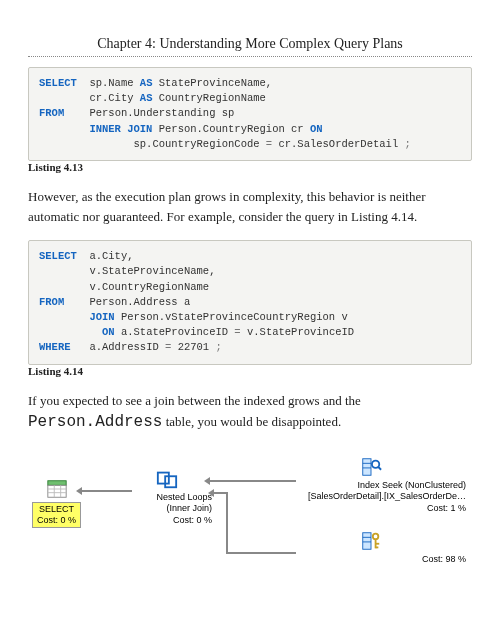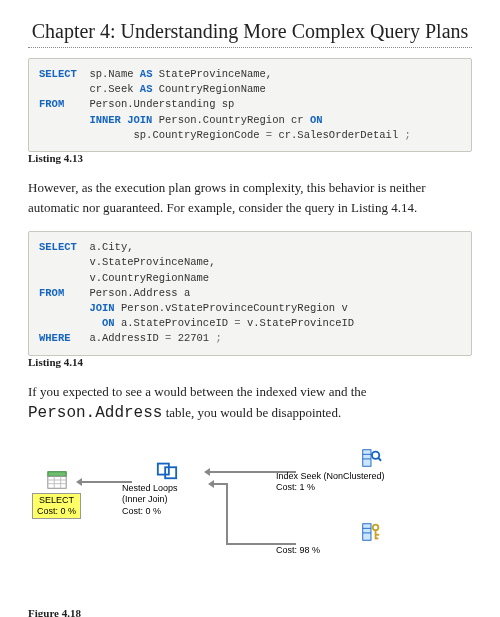--- a/index.html
+++ b/index.html
@@ -6,22 +6,22 @@
     margin: 0;
     padding: 20px 28px;
     font-family: Georgia, 'Times New Roman', serif;
     font-size: 13px;
     color: #222;
     background: #fff;
     width: 444px;
   }
   .chapter-title {
     text-align: center;
-    font-size: 20px;
-    margin: 0 0 4px 0;
+    font-size: 14px;
+    margin: 16px 0 4px 0;
     font-weight: normal;
   }
   .dotted-rule {
     border: none;
     border-top: 1px dotted #888;
     margin: 0 0 10px 0;
   }
   .code-block {
     background: #f4f4f2;
     border: 1px solid #c8c8c0;
@@ -60,21 +60,21 @@
     position: relative;
     width: 440px;
     height: 160px;
     font-family: Tahoma, Arial, sans-serif;
     font-size: 9px;
     color: #000;
     margin: 6px 0 0 0;
   }
   .node {
     position: absolute;
-    text-align: left;
+    text-align: right;
     line-height: 1.25;
   }
   .icon {
     width: 22px;
     height: 22px;
     display: block;
     margin: 0 auto 2px auto;
   }
   .select-box {
     position: absolute;
@@ -104,39 +104,39 @@
     border-right: 6px solid #888;
   }
 </style>
 </head>
 <body>
 
 <div class="chapter-title">Chapter 4: Understanding More Complex Query Plans</div>
 <hr class="dotted-rule">
 
 <div class="code-block"><span class="kw">SELECT</span><span>  sp.Name </span><span class="kw">AS</span><span> StateProvinceName,</span>
-<span>        cr.Seek </span><span class="kw">AS</span><span> CountryRegionName</span>
+<span>        cr.City </span><span class="kw">AS</span><span> CountryRegionName</span>
 <span class="kw">FROM</span><span>    Person.Understanding sp</span>
 <span class="kw">        INNER JOIN</span><span> Person.CountryRegion cr </span><span class="kw">ON</span>
 <span>               sp.CountryRegionCode </span><span class="gray">=</span><span> cr.SalesOrderDetail </span><span class="gray">;</span></div>
 <div class="listing-label">Listing 4.13</div>
 
 <p class="body-text">However, as the execution plan grows in complexity, this behavior is neither automatic nor guaranteed. For example, consider the query in Listing 4.14.</p>
 
 <div class="code-block"><span class="kw">SELECT</span><span>  a.City,</span>
 <span>        v.StateProvinceName,</span>
 <span>        v.CountryRegionName</span>
 <span class="kw">FROM</span><span>    Person.Address a</span>
 <span class="kw">        JOIN</span><span> Person.vStateProvinceCountryRegion v</span>
 <span class="kw">          ON</span><span> a.StateProvinceID </span><span class="gray">=</span><span> v.StateProvinceID</span>
 <span class="kw">WHERE</span><span>   a.AddressID </span><span class="gray">=</span><span> 22701 </span><span class="gray">;</span></div>
 <div class="listing-label">Listing 4.14</div>
 
 <p class="body-text">
-  <span>If you expected to see a would between the indexed view and the </span><span class="mono-inline">Person.Address</span><span> table, you would be disappointed.</span>
+  <span>If you expected to see a join between the indexed grows and the </span><span class="mono-inline">Person.Address</span><span> table, you would be disappointed.</span>
 </p>
 
 <div class="plan">
 
   <div class="select-box">
     <svg class="icon" viewBox="0 0 24 24">
       <rect x="2" y="3" width="20" height="5" fill="#6fbf6f" stroke="#2e7d32"></rect>
       <rect x="2" y="8" width="20" height="13" fill="#fff" stroke="#888"></rect>
       <line x1="2" y1="12" x2="22" y2="12" stroke="#bbb"></line>
       <line x1="2" y1="16" x2="22" y2="16" stroke="#bbb"></line>
@@ -172,20 +172,21 @@
 
   <div class="node" style="left:248px; top:8px; width:190px;">
     <svg class="icon" viewBox="0 0 24 24">
       <rect x="3" y="3" width="9" height="18" fill="#cde6ff" stroke="#1565c0"></rect>
       <line x1="3" y1="8" x2="12" y2="8" stroke="#1565c0"></line>
       <line x1="3" y1="13" x2="12" y2="13" stroke="#1565c0"></line>
       <circle cx="17" cy="9" r="4" fill="none" stroke="#1565c0" stroke-width="2"></circle>
       <line x1="20" y1="12" x2="23" y2="15" stroke="#1565c0" stroke-width="2"></line>
     </svg>
     <div>Index Seek (NonClustered)</div>
+    <div>[SalesOrderDetail].[IX_SalesOrderDe…</div>
     <div>Cost: 1 %</div>
   </div>
 
   <div class="node" style="left:248px; top:82px; width:190px;">
     <svg class="icon" viewBox="0 0 24 24">
       <rect x="3" y="3" width="9" height="18" fill="#cde6ff" stroke="#1565c0"></rect>
       <line x1="3" y1="8" x2="12" y2="8" stroke="#1565c0"></line>
       <line x1="3" y1="13" x2="12" y2="13" stroke="#1565c0"></line>
       <circle cx="17" cy="7" r="3" fill="none" stroke="#c9a227" stroke-width="2"></circle>
       <line x1="17" y1="10" x2="17" y2="20" stroke="#c9a227" stroke-width="2"></line>

